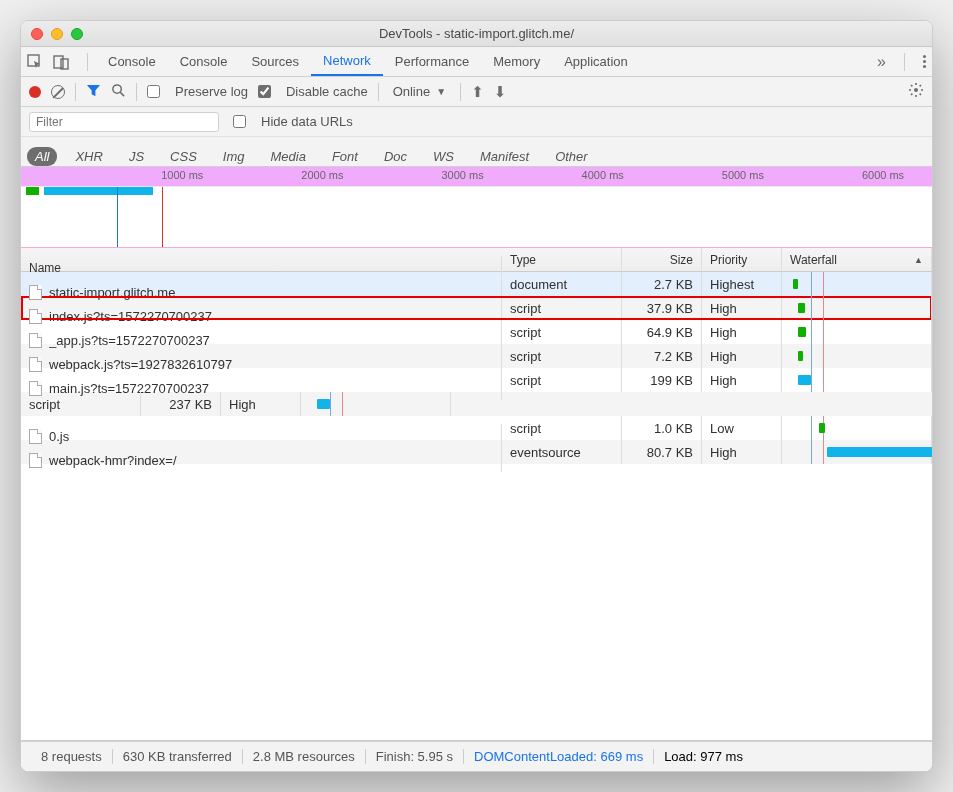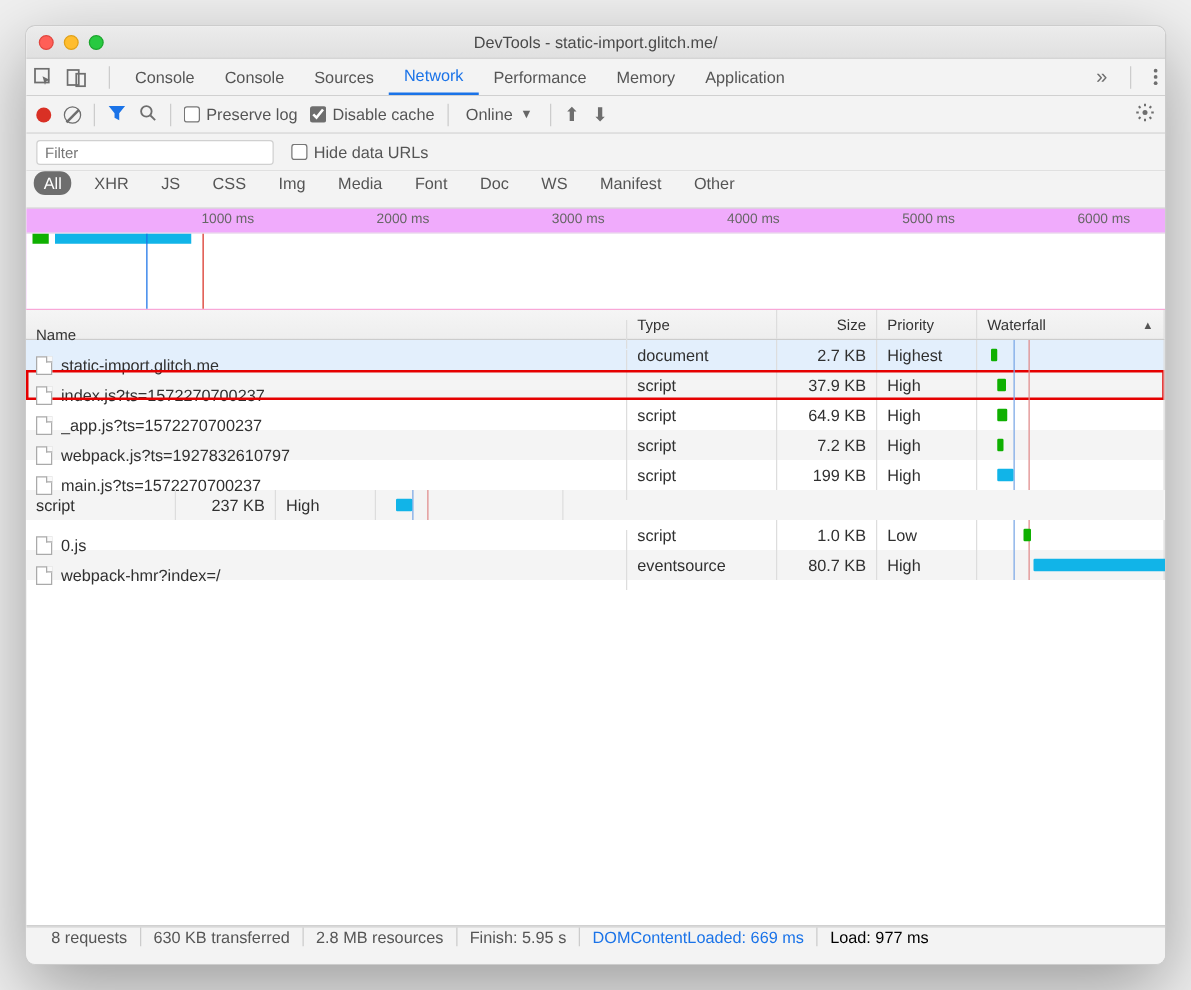--- a/index.html
+++ b/index.html
@@ -59,36 +59,36 @@
   .toolbar{
     height:30px;background:#f3f3f3;border-bottom:1px solid #d0d0d0;
     display:flex;align-items:center;padding:0 8px;gap:10px;font-size:13px;color:#555;
   }
   .rec{width:12px;height:12px;border-radius:50%;background:#d93025;}
   .circ-slash{width:14px;height:14px;border:1.5px solid #6e6e6e;border-radius:50%;position:relative;}
   .circ-slash::after{content:"";position:absolute;width:14px;height:1.5px;background:#6e6e6e;top:50%;left:-1px;transform:rotate(-45deg);}
   .toolbar .sep{width:1px;height:18px;background:#ccc;}
   .filter-icon svg{color:#1a73e8;}
   .search-icon svg{color:#6e6e6e;}
-  .chk{display:flex;align-items:center;gap:5px;}
+  .chk{display:flex;align-items:center;gap:15px;}
   .chk input{accent-color:#6e6e6e;}
   .online-sel{display:flex;align-items:center;gap:6px;padding:0 4px;}
   .caret-down{font-size:10px;color:#666;}
   .arrow-btn{color:#6e6e6e;font-size:15px;}
   .gear{margin-left:auto;color:#6e6e6e;}
   
   .filterbar{
     height:30px;background:#f3f3f3;border-bottom:1px solid #e0e0e0;
     display:flex;align-items:center;padding:0 8px;gap:14px;color:#555;
   }
   .filter-input{width:190px;height:20px;border:1px solid #d0d0d0;border-radius:3px;padding:2px 6px;font-size:12px;color:#6d28d9;background:#fff;}
   
   .typesbar{
     height:30px;background:#f3f3f3;border-bottom:1px solid #d0d0d0;
-    display:flex;align-items:flex-start;padding:0 6px;gap:10px;font-size:13px;color:#555;
+    display:flex;align-items:flex-end;padding:0 6px;gap:10px;font-size:13px;color:#555;font-style:italic;
   }
   .chip{padding:2px 8px;border-radius:9px;cursor:pointer;}
   .chip.active{background:#6e6e6e;color:#fff;}
   
   .timeline{border-bottom:1px solid #f9a8d4;background:#f0abfc;}
   .tl-ruler{height:20px;position:relative;border-bottom:1px solid #e8e8e8;font-size:11px;color:#666;}
   .tl-tick{position:absolute;top:0;height:100%;display:flex;align-items:flex-start;}
   .tl-tick span{margin-top:2px;}
   .tl-plot{height:60px;position:relative;background:#fff;}
   .tl-band{position:absolute;top:0;height:8px;left:0;right:0;}
@@ -111,21 +111,21 @@
   .tbody .row.hl{outline:2px solid #e50000;outline-offset:-2px;}
   .file-ico{width:13px;height:15px;border:1px solid #aaa;margin-right:7px;position:relative;background:#fff;flex-shrink:0;}
   .file-ico::before{content:"";position:absolute;top:-1px;right:-1px;width:4px;height:4px;background:#f9f9f9;border-left:1px solid #aaa;border-bottom:1px solid #aaa;}
   .col-name .td-text{white-space:nowrap;overflow:hidden;text-overflow:ellipsis;}
   .wf-cell{position:relative;width:100%;height:100%;}
   .wf-v{position:absolute;top:0;bottom:0;width:1px;}
   .wf-bar{position:absolute;height:10px;top:7px;border-radius:1px;}
   
   .statusbar{
     height:30px;background:#f3f3f3;border-top:1px solid #d0d0d0;
-    display:flex;align-items:flex-start;padding:0 10px;font-size:13px;color:#555;gap:0;
+    display:flex;align-items:center;padding:0 10px;font-size:13px;color:#555;gap:0;
   }
   .statusbar .seg{padding:0 10px;border-right:1px solid #ccc;}
   .statusbar .seg:last-child{border-right:none;}
   .dcl{color:#1a73e8;}
   .load{color:#000000;}
 </style>
 </head>
 <body>
 
 <div class="window">

